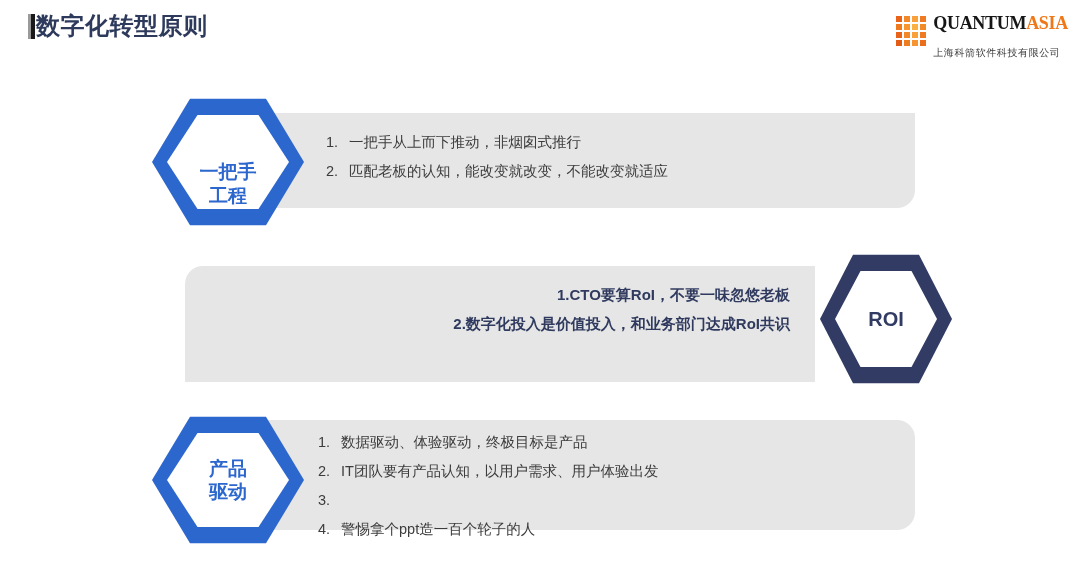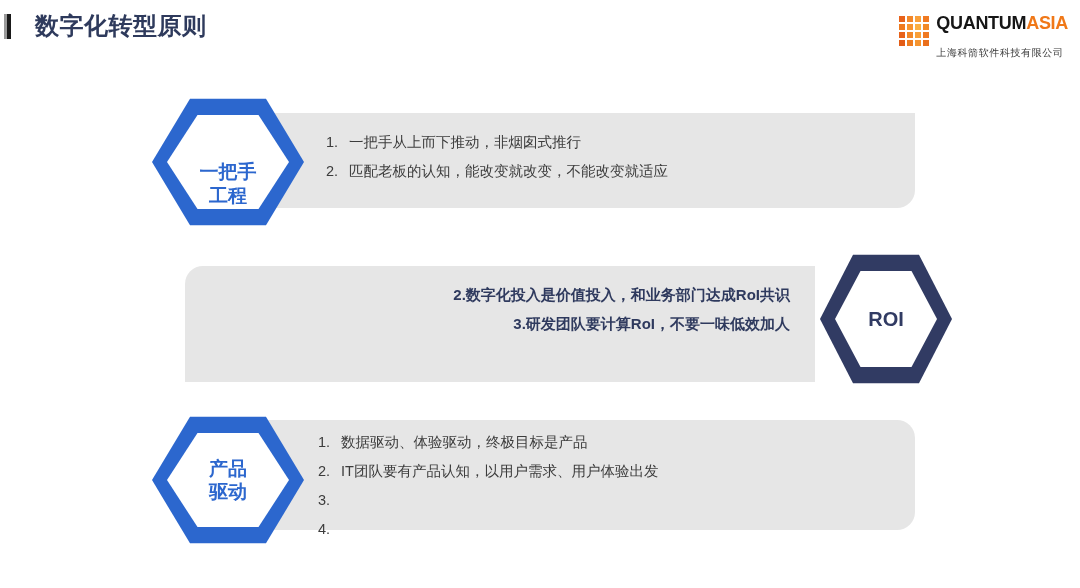--- a/index.html
+++ b/index.html
@@ -11,25 +11,25 @@
     height: 588px;
     background: #ffffff;
     font-family: "Liberation Sans", "DejaVu Sans", sans-serif;
     overflow: hidden;
     position: relative;
   }
 
   
   .slide-title {
     position: absolute;
-    left: 4px;
+    left: 28px;
     top: 10px;
     display: flex;
     align-items: center;
-    gap: 24px;
+    gap: 1px;
   }
   .title-marker {
     width: 7px;
     height: 25px;
     background: linear-gradient(90deg, #9a9a9a 0 45%, #1a1a1a 45% 100%);
   }
   .title-text {
     font-size: 24px;
     font-weight: bold;
     color: #2e3a5c;
@@ -57,20 +57,21 @@
   .logo-wordmark {
     display: flex;
     flex-direction: column;
     line-height: 1;
   }
   .logo-word {
     font-size: 18px;
     font-weight: bold;
     letter-spacing: -0.3px;
     white-space: nowrap;
+    font-family: Liberation Serif, serif;
   }
   .logo-word .w1 { color: #161616; }
   .logo-word .w2 { color: #f07818; }
   .logo-sub {
     margin-top: 16px;
     font-size: 10px;
     color: #3a3a3a;
     letter-spacing: 0.6px;
     white-space: nowrap;
   }
@@ -208,22 +209,22 @@
   </div>
 </div>
 
 <div class="panel r2"></div>
 <div class="hex h2">
   <div class="ring"></div>
   <div class="core"></div>
   <div class="hex-label">ROI</div>
 </div>
 <div class="roi-lines">
+  <div>1.CTO要算RoI，不要一味忽悠老板</div>
   <div>2.数字化投入是价值投入，和业务部门达成RoI共识</div>
-  <div>3.研发团队要计算RoI，不要一味低效加人</div>
 </div>
 
 <div class="panel r3"></div>
 <div class="hex h3">
   <div class="ring"></div>
   <div class="core"></div>
   <div class="hex-label">产品
 驱动</div>
 </div>
 <div class="bullets b3">
@@ -233,14 +234,15 @@
   </div>
   <div class="li">
     <span class="num">2.</span>
     <span>IT团队要有产品认知，以用户需求、用户体验出发</span>
   </div>
   <div class="li">
     <span class="num">3.</span>
   </div>
   <div class="li">
     <span class="num">4.</span>
+    <span>警惕拿个ppt造一百个轮子的人</span>
   </div>
 </div>
 
 </body></html>

